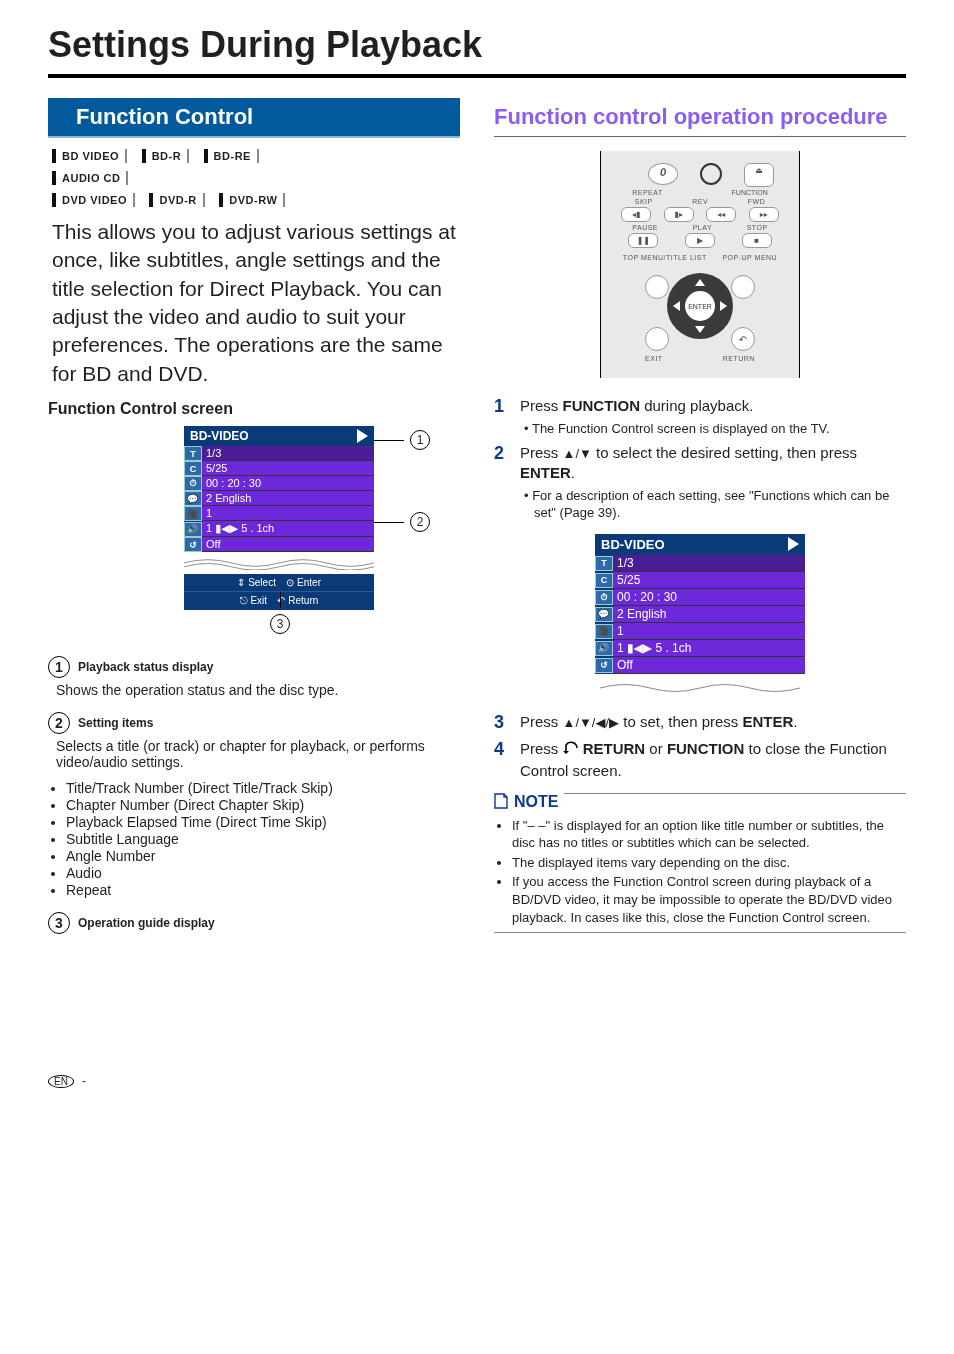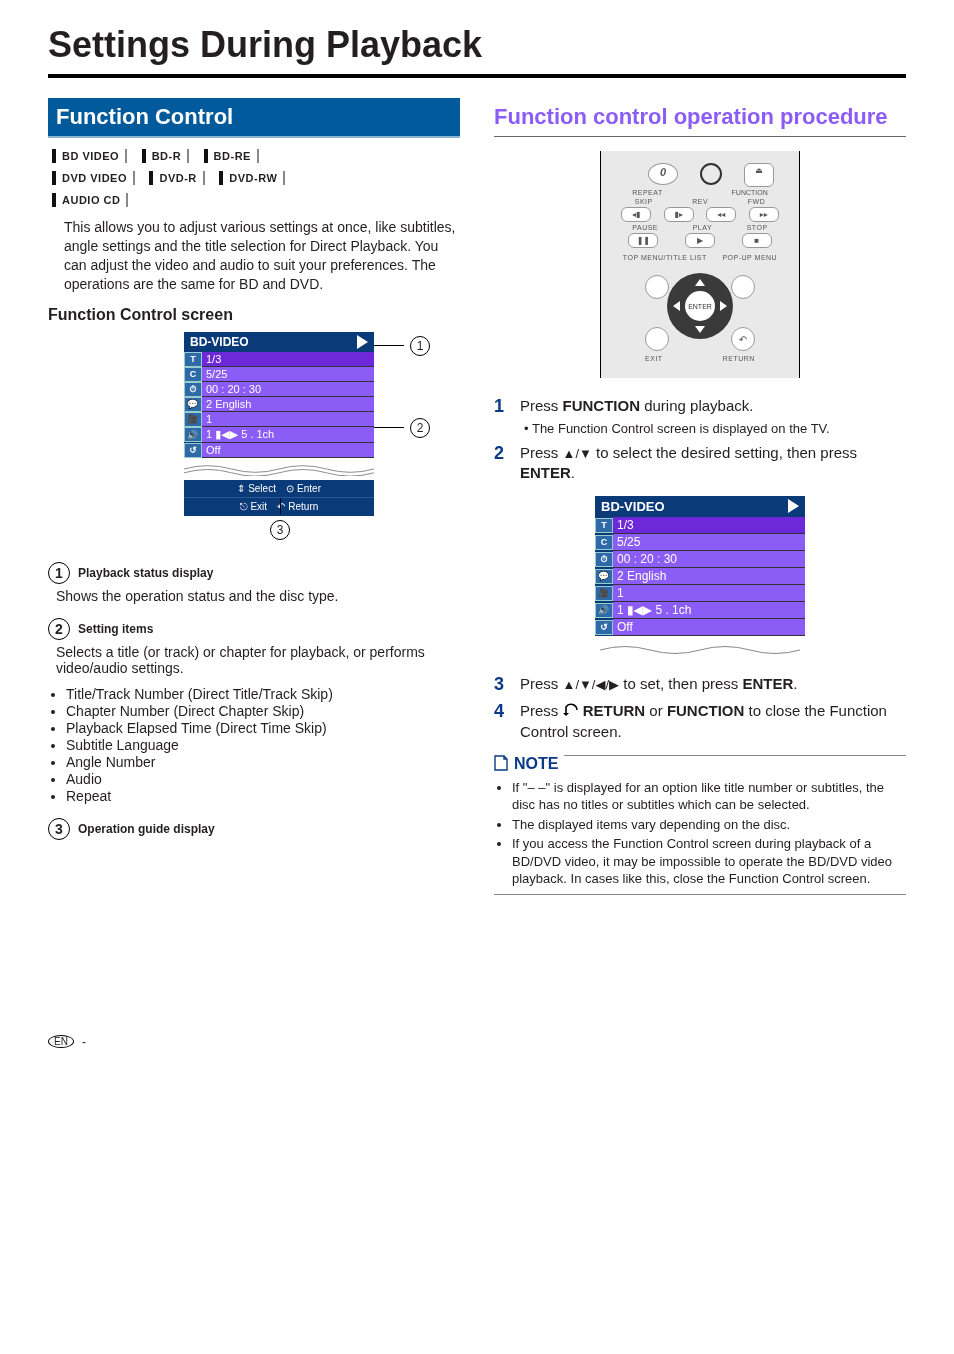--- a/index.html
+++ b/index.html
@@ -12,30 +12,30 @@
   }
   .page-title { font-size: 36px; font-weight: bold; margin: 4px 0 8px 0; }
   .hr-heavy { border: none; border-top: 4px solid #000; margin: 0 0 20px 0; }
   .hr-light { border: none; border-top: 1px solid #666; margin: 6px 0 14px 0; }
 
   .cols { display: flex; gap: 34px; }
   .col { flex: 1 1 0; }
 
   .section-bar {
     background: #005a9c; color: #fff; font-weight: bold;
-    font-size: 22px; padding: 6px 8px; margin-bottom: 8px;
+    font-size: 22px; padding: 6px 28px; margin-bottom: 8px;
     border-bottom: 2px solid #8cb4d4;
   }
   .badge-row { margin: 4px 0 2px 4px; }
   .badge {
     display: inline-block; font-size: 11px; font-weight: bold;
     padding: 1px 6px; margin-right: 10px;
     border-left: 4px solid #111; border-right: 2px solid #888; letter-spacing: .5px;
   }
-  .para { font-size: 14px; line-height: 1.35; margin: 10px 0 12px 16px; }
+  .para { font-size: 21px; line-height: 1.35; margin: 10px 0 12px 4px; }
   .sub-h { font-size: 16px; font-weight: bold; margin: 8px 0 4px 0; }
   .sub-h-blue { color: #8b5cf6; font-size: 18px; font-weight: bold; margin: 6px 0 6px 0; }
   .sub-h-blue.procedure { font-size: 22px; line-height: 1.2; }
 
   .num-h { display: flex; align-items: center; gap: 8px; margin-top: 14px; }
   .circle-num {
     width: 22px; height: 22px; border: 1.5px solid #000; border-radius: 50%;
     display: inline-flex; align-items: center; justify-content: center;
     font-size: 14px; font-weight: bold;
   }
@@ -45,22 +45,22 @@
   ul.bullets li { margin: 1px 0; }
 
   
   .fcs-wrap { display:flex; justify-content:center; }
   .fcs { width: 190px; margin: 4px 0 4px 50px; position: relative; }
   .fcs .hdr { background:#0a3a78; color:#fff; font-size:12px; padding:3px 6px; font-weight:bold; display:flex; justify-content:space-between; align-items:center;}
   .fcs .hdr .play-tri { width:0;height:0;border-left:11px solid #fff;border-top:7px solid transparent;border-bottom:7px solid transparent;}
   .fcs .rows { background:#0a3a78; }
   .fcs .row { display:flex; align-items:center; font-size:11px; color:#fff; }
   .fcs .ic { width:18px; height:15px; background:#2e6aa8; border:1px solid #9cc; display:flex;align-items:center;justify-content:center; font-size:9px; color:#fff; font-weight:bold;}
-  .fcs .val { flex:1; padding:1px 4px; background:#8b5cf6; border-bottom:1px solid #333;}
-  .fcs .val.sel { background:#6d28d9; }
+  .fcs .val { flex:1; padding:1px 4px; background:#6d28d9; border-bottom:1px solid #333;}
+  .fcs .val.sel { background:#4c1d95; }
   .fcs .guide { background:#0a3a78; color:#fff; font-size:10px; padding:3px 5px; display:flex; gap:10px; justify-content:center;}
   .callout { position:absolute; display:flex; align-items:center; gap:6px;}
   .callout .line { width:30px; height:1px; background:#000;}
   .callout .cnum { width:20px; height:20px; border:1.5px solid #000; border-radius:50%; display:flex; align-items:center; justify-content:center; font-size:12px;}
   .callout.c1 { top: 4px; right:-56px;}
   .callout.c2 { top: 86px; right:-56px;}
   .callout.c3 { bottom:-24px; left: 86px; flex-direction:column;}
   .callout.c3 .line { width:1px; height:16px;}
   .wave-spacer { height:22px; display:flex; align-items:center; justify-content:center; background:#fff;}
   .wave-spacer svg { width:100%; height:14px;}
@@ -120,26 +120,26 @@
 
   <div class="col">
     <div class="section-bar">Function Control</div>
 
     <div class="badge-row">
       <span class="badge">BD VIDEO</span>
       <span class="badge">BD-R</span>
       <span class="badge">BD-RE</span>
     </div>
     <div class="badge-row">
+      <span class="badge">AUDIO CD</span>
+    </div>
+    <div class="badge-row">
       <span class="badge">DVD VIDEO</span>
       <span class="badge">DVD-R</span>
       <span class="badge">DVD-RW</span>
-    </div>
-    <div class="badge-row">
-      <span class="badge">AUDIO CD</span>
     </div>
 
     <p class="para">This allows you to adjust various settings at once, like subtitles, angle settings and the title selection for Direct Playback. You can adjust the video and audio to suit your preferences. The operations are the same for BD and DVD.</p>
 
     <div class="sub-h">Function Control screen</div>
 
     <div class="fcs-wrap">
       <div class="fcs">
         <div class="hdr">
           <span>BD-VIDEO</span>
@@ -302,20 +302,21 @@
         <div class="sb">
           <span>Press </span><b>FUNCTION</b><span> during playback.</span>
           <div class="sub">The Function Control screen is displayed on the TV.</div>
         </div>
       </div>
 
       <div class="step">
         <div class="sn">2</div>
         <div class="sb">
           <span>Press </span><span class="arrow-glyph">▲/▼</span><span> to select the desired setting, then press </span><b>ENTER</b><span>.</span>
+          <div class="sub">For a description of each setting, see "Functions which can be set" (Page 39).</div>
         </div>
       </div>
     </div>
 
     <div class="fcs2-wrap fcs2">
       <div class="fcs">
         <div class="hdr">
           <span>BD-VIDEO</span>
           <span class="play-tri"></span>
         </div>

